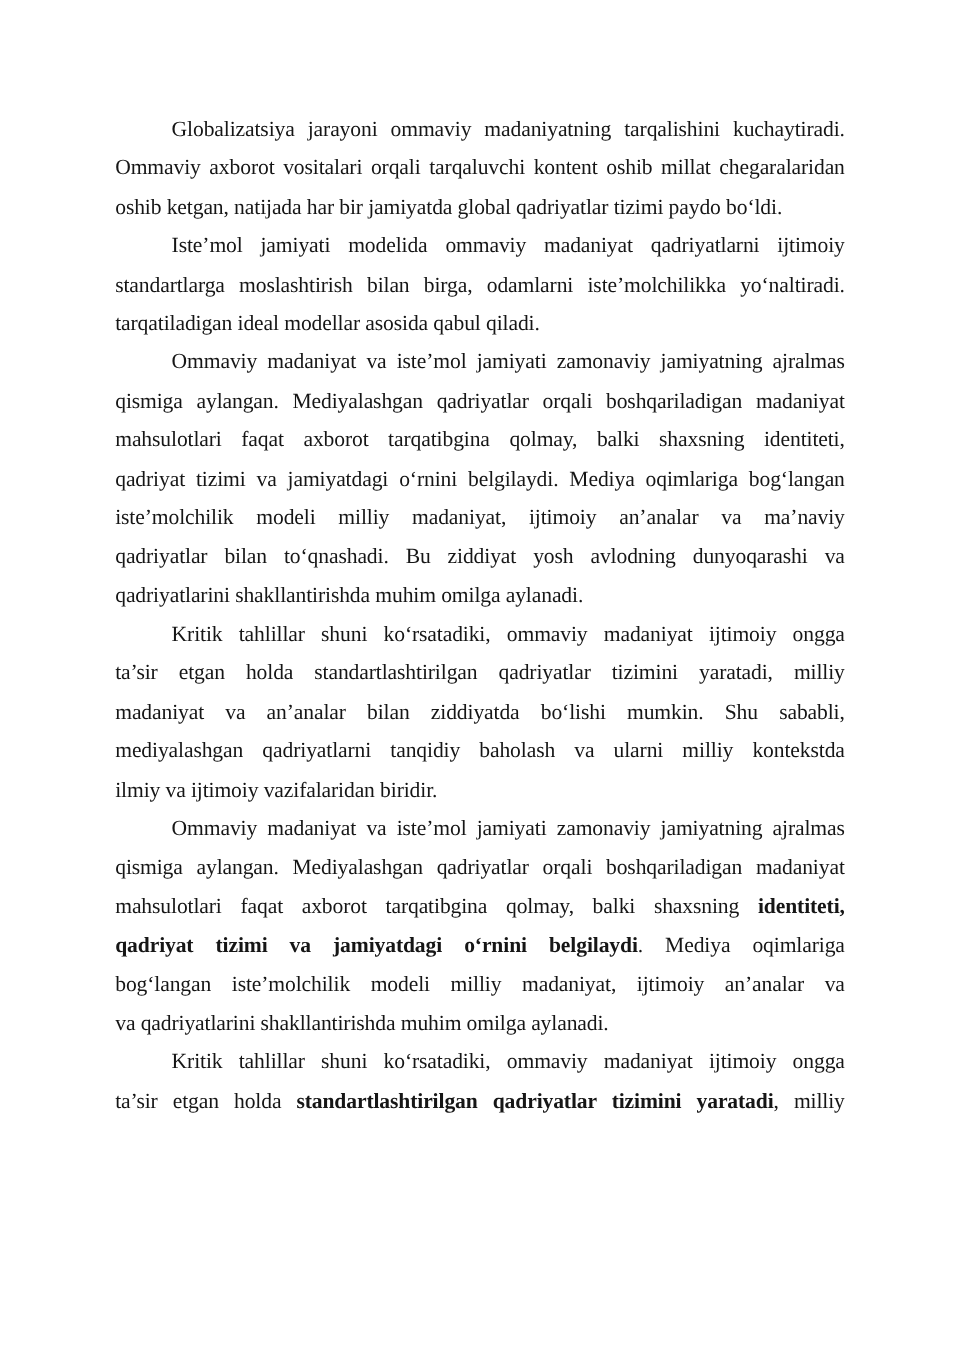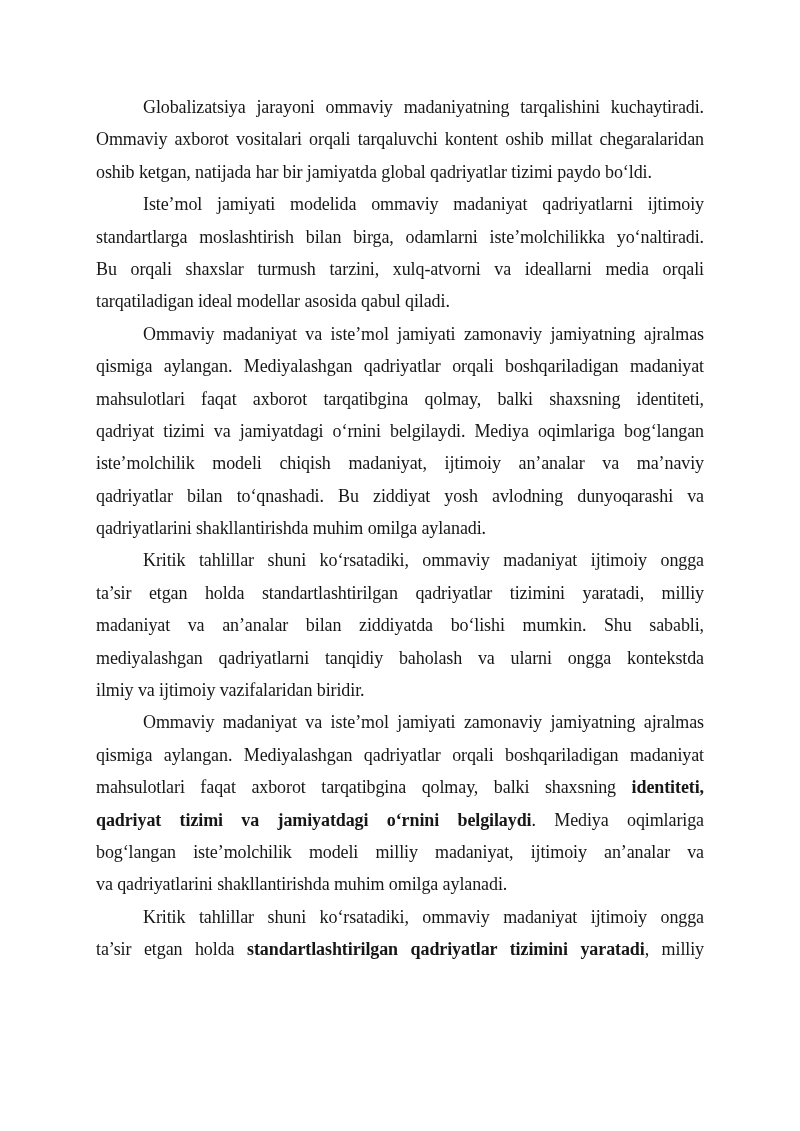--- a/index.html
+++ b/index.html
@@ -60,37 +60,36 @@
 <div class="page">
   <div class="text-block">
       <div class="paragraph">
         <div class="line indent"><span class="">Globalizatsiya jarayoni ommaviy madaniyatning tarqalishini kuchaytiradi.</span></div>
         <div class="line"><span class="">Ommaviy axborot vositalari orqali tarqaluvchi kontent oshib millat chegaralaridan</span></div>
         <div class="line last"><span class="">oshib ketgan, natijada har bir jamiyatda global qadriyatlar tizimi paydo bo‘ldi.</span></div>
       </div>
       <div class="paragraph">
         <div class="line indent"><span class="">Iste’mol jamiyati modelida ommaviy madaniyat qadriyatlarni ijtimoiy</span></div>
         <div class="line"><span class="">standartlarga moslashtirish bilan birga, odamlarni iste’molchilikka yo‘naltiradi.</span></div>
-        <div class="line"><span class="">Bu orqali shaxslar turmush tarzini, xulq-atvorni va ideallarni media orqali</span></div>
         <div class="line last"><span class="">tarqatiladigan ideal modellar asosida qabul qiladi.</span></div>
       </div>
       <div class="paragraph">
         <div class="line indent"><span class="">Ommaviy madaniyat va iste’mol jamiyati zamonaviy jamiyatning ajralmas</span></div>
         <div class="line"><span class="">qismiga aylangan. Mediyalashgan qadriyatlar orqali boshqariladigan madaniyat</span></div>
         <div class="line"><span class="">mahsulotlari faqat axborot tarqatibgina qolmay, balki shaxsning identiteti,</span></div>
         <div class="line"><span class="">qadriyat tizimi va jamiyatdagi o‘rnini belgilaydi. Mediya oqimlariga bog‘langan</span></div>
-        <div class="line"><span class="">iste’molchilik modeli chiqish madaniyat, ijtimoiy an’analar va ma’naviy</span></div>
+        <div class="line"><span class="">iste’molchilik modeli milliy madaniyat, ijtimoiy an’analar va ma’naviy</span></div>
         <div class="line"><span class="">qadriyatlar bilan to‘qnashadi. Bu ziddiyat yosh avlodning dunyoqarashi va</span></div>
         <div class="line last"><span class="">qadriyatlarini shakllantirishda muhim omilga aylanadi.</span></div>
       </div>
       <div class="paragraph">
         <div class="line indent"><span class="">Kritik tahlillar shuni ko‘rsatadiki, ommaviy madaniyat ijtimoiy ongga</span></div>
         <div class="line"><span class="">ta’sir etgan holda standartlashtirilgan qadriyatlar tizimini yaratadi, milliy</span></div>
         <div class="line"><span class="">madaniyat va an’analar bilan ziddiyatda bo‘lishi mumkin. Shu sababli,</span></div>
-        <div class="line"><span class="">mediyalashgan qadriyatlarni tanqidiy baholash va ularni ongga kontekstda</span></div>
+        <div class="line"><span class="">mediyalashgan qadriyatlarni tanqidiy baholash va ularni milliy kontekstda</span></div>
         <div class="line last"><span class="">ilmiy va ijtimoiy vazifalaridan biridir.</span></div>
       </div>
       <div class="paragraph">
         <div class="line indent"><span class="">Ommaviy madaniyat va iste’mol jamiyati zamonaviy jamiyatning ajralmas</span></div>
         <div class="line"><span class="">qismiga aylangan. Mediyalashgan qadriyatlar orqali boshqariladigan madaniyat</span></div>
         <div class="line"><span class="">mahsulotlari faqat axborot tarqatibgina qolmay, balki shaxsning </span><span class="bold">identiteti,</span></div>
         <div class="line"><span class="bold">qadriyat tizimi va jamiyatdagi o‘rnini belgilaydi</span><span class="">. Mediya oqimlariga</span></div>
         <div class="line"><span class="">bog‘langan iste’molchilik modeli milliy madaniyat, ijtimoiy an’analar va</span></div>
         <div class="line last"><span class="">va qadriyatlarini shakllantirishda muhim omilga aylanadi.</span></div>
       </div>

